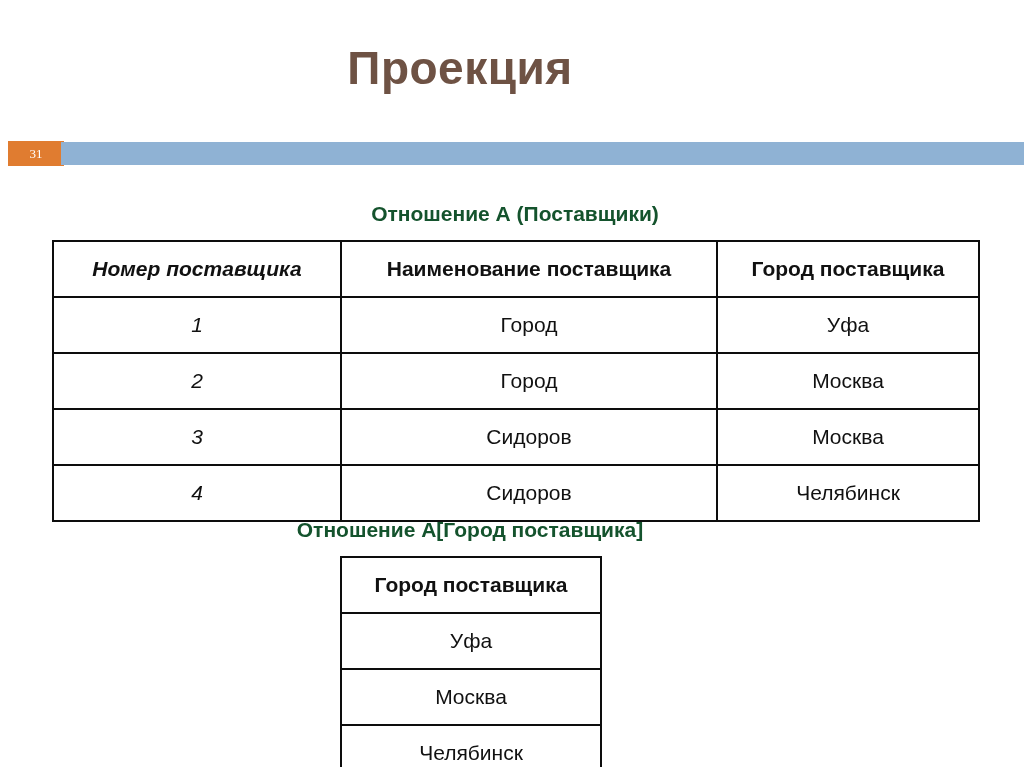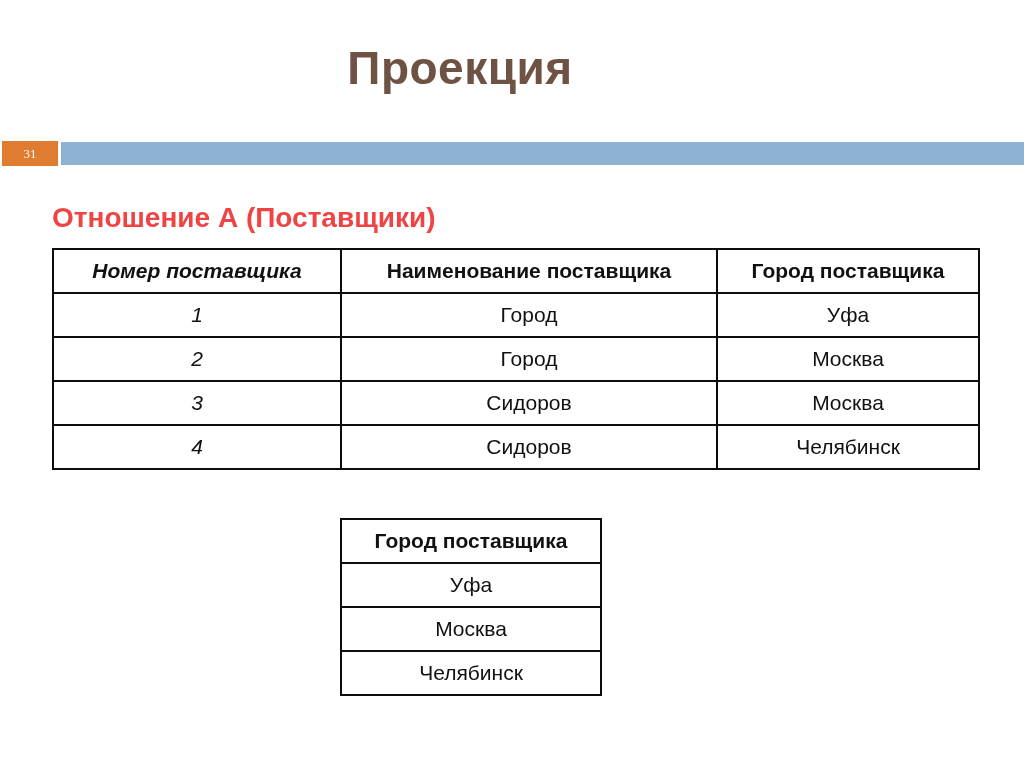--- a/index.html
+++ b/index.html
@@ -35,21 +35,21 @@
   
   .divider-strip {
     position: absolute;
     left: 0;
     top: 141px;
     width: 1024px;
     height: 25px;
   }
   .slide-number-badge {
     position: absolute;
-    left: 2px;
+    left: 8px;
     top: 0;
     width: 56px;
     height: 25px;
     background: #E07C30;
     color: #ffffff;
     font-size: 13px;
     font-weight: normal;
     display: flex;
     align-items: center;
     justify-content: center;
@@ -59,34 +59,35 @@
     position: absolute;
     left: 61px;
     top: 1px;
     right: 0;
     height: 23px;
     background: #8FB2D4;
   }
 
   
   .rel-caption {
-    font-size: 28px;
+    font-size: 21px;
     font-weight: bold;
-    color: #ef4444;
+    color: #14532d;
+    text-align: center;
     white-space: nowrap;
   }
   table.rel-table {
     border-collapse: collapse;
     table-layout: fixed;
     background: #ffffff;
   }
   table.rel-table td,
   table.rel-table th {
     border: 2px solid #0d0d0d;
-    padding: 0;
+    padding: 6px;
     height: 42px;
     text-align: center;
     vertical-align: middle;
     font-size: 21px;
     font-weight: normal;
     color: #111111;
     background: #ffffff;
   }
   table.rel-table th {
     font-weight: bold;
@@ -179,20 +180,21 @@
       <tr>
         <td class="italic-cell">4</td>
         <td>Сидоров</td>
         <td>Челябинск</td>
       </tr>
     </tbody>
   </table>
 </div>
 
 <div id="relation-b-block">
+  <div class="rel-caption">Отношение А[Город поставщика]</div>
 
   <table class="rel-table" id="relation-b-table">
     <colgroup>
         <col class="c-city2">
       </colgroup>
     <thead>
       <tr>
         <th>Город поставщика</th>
       </tr>
     </thead>

